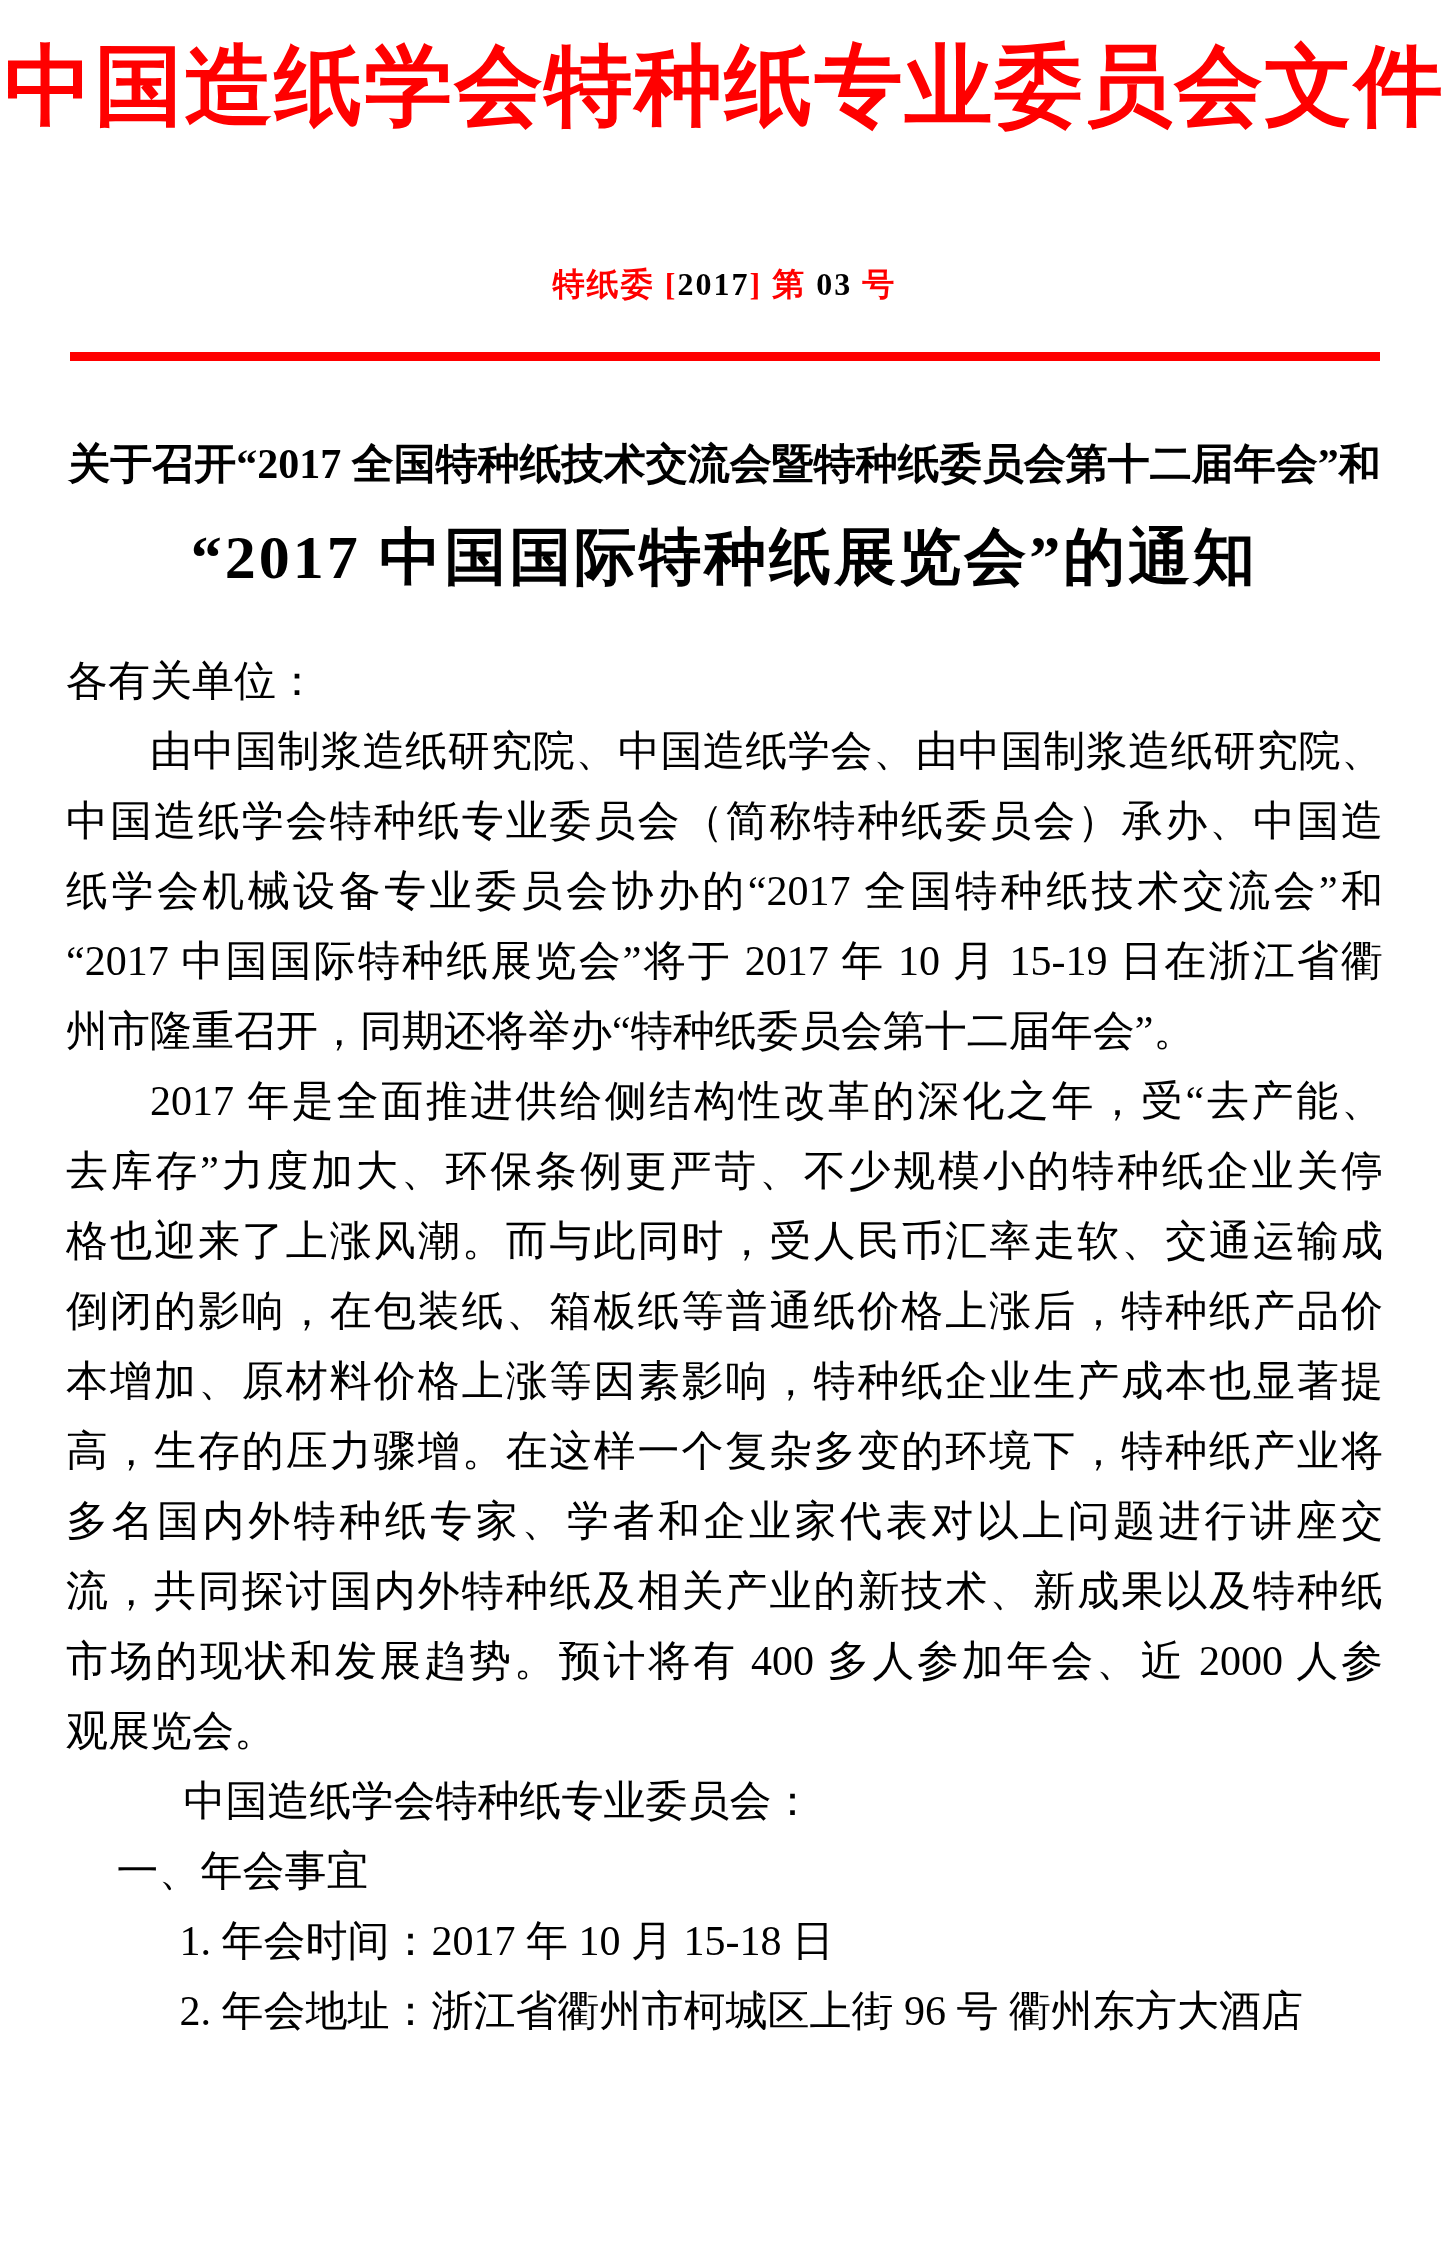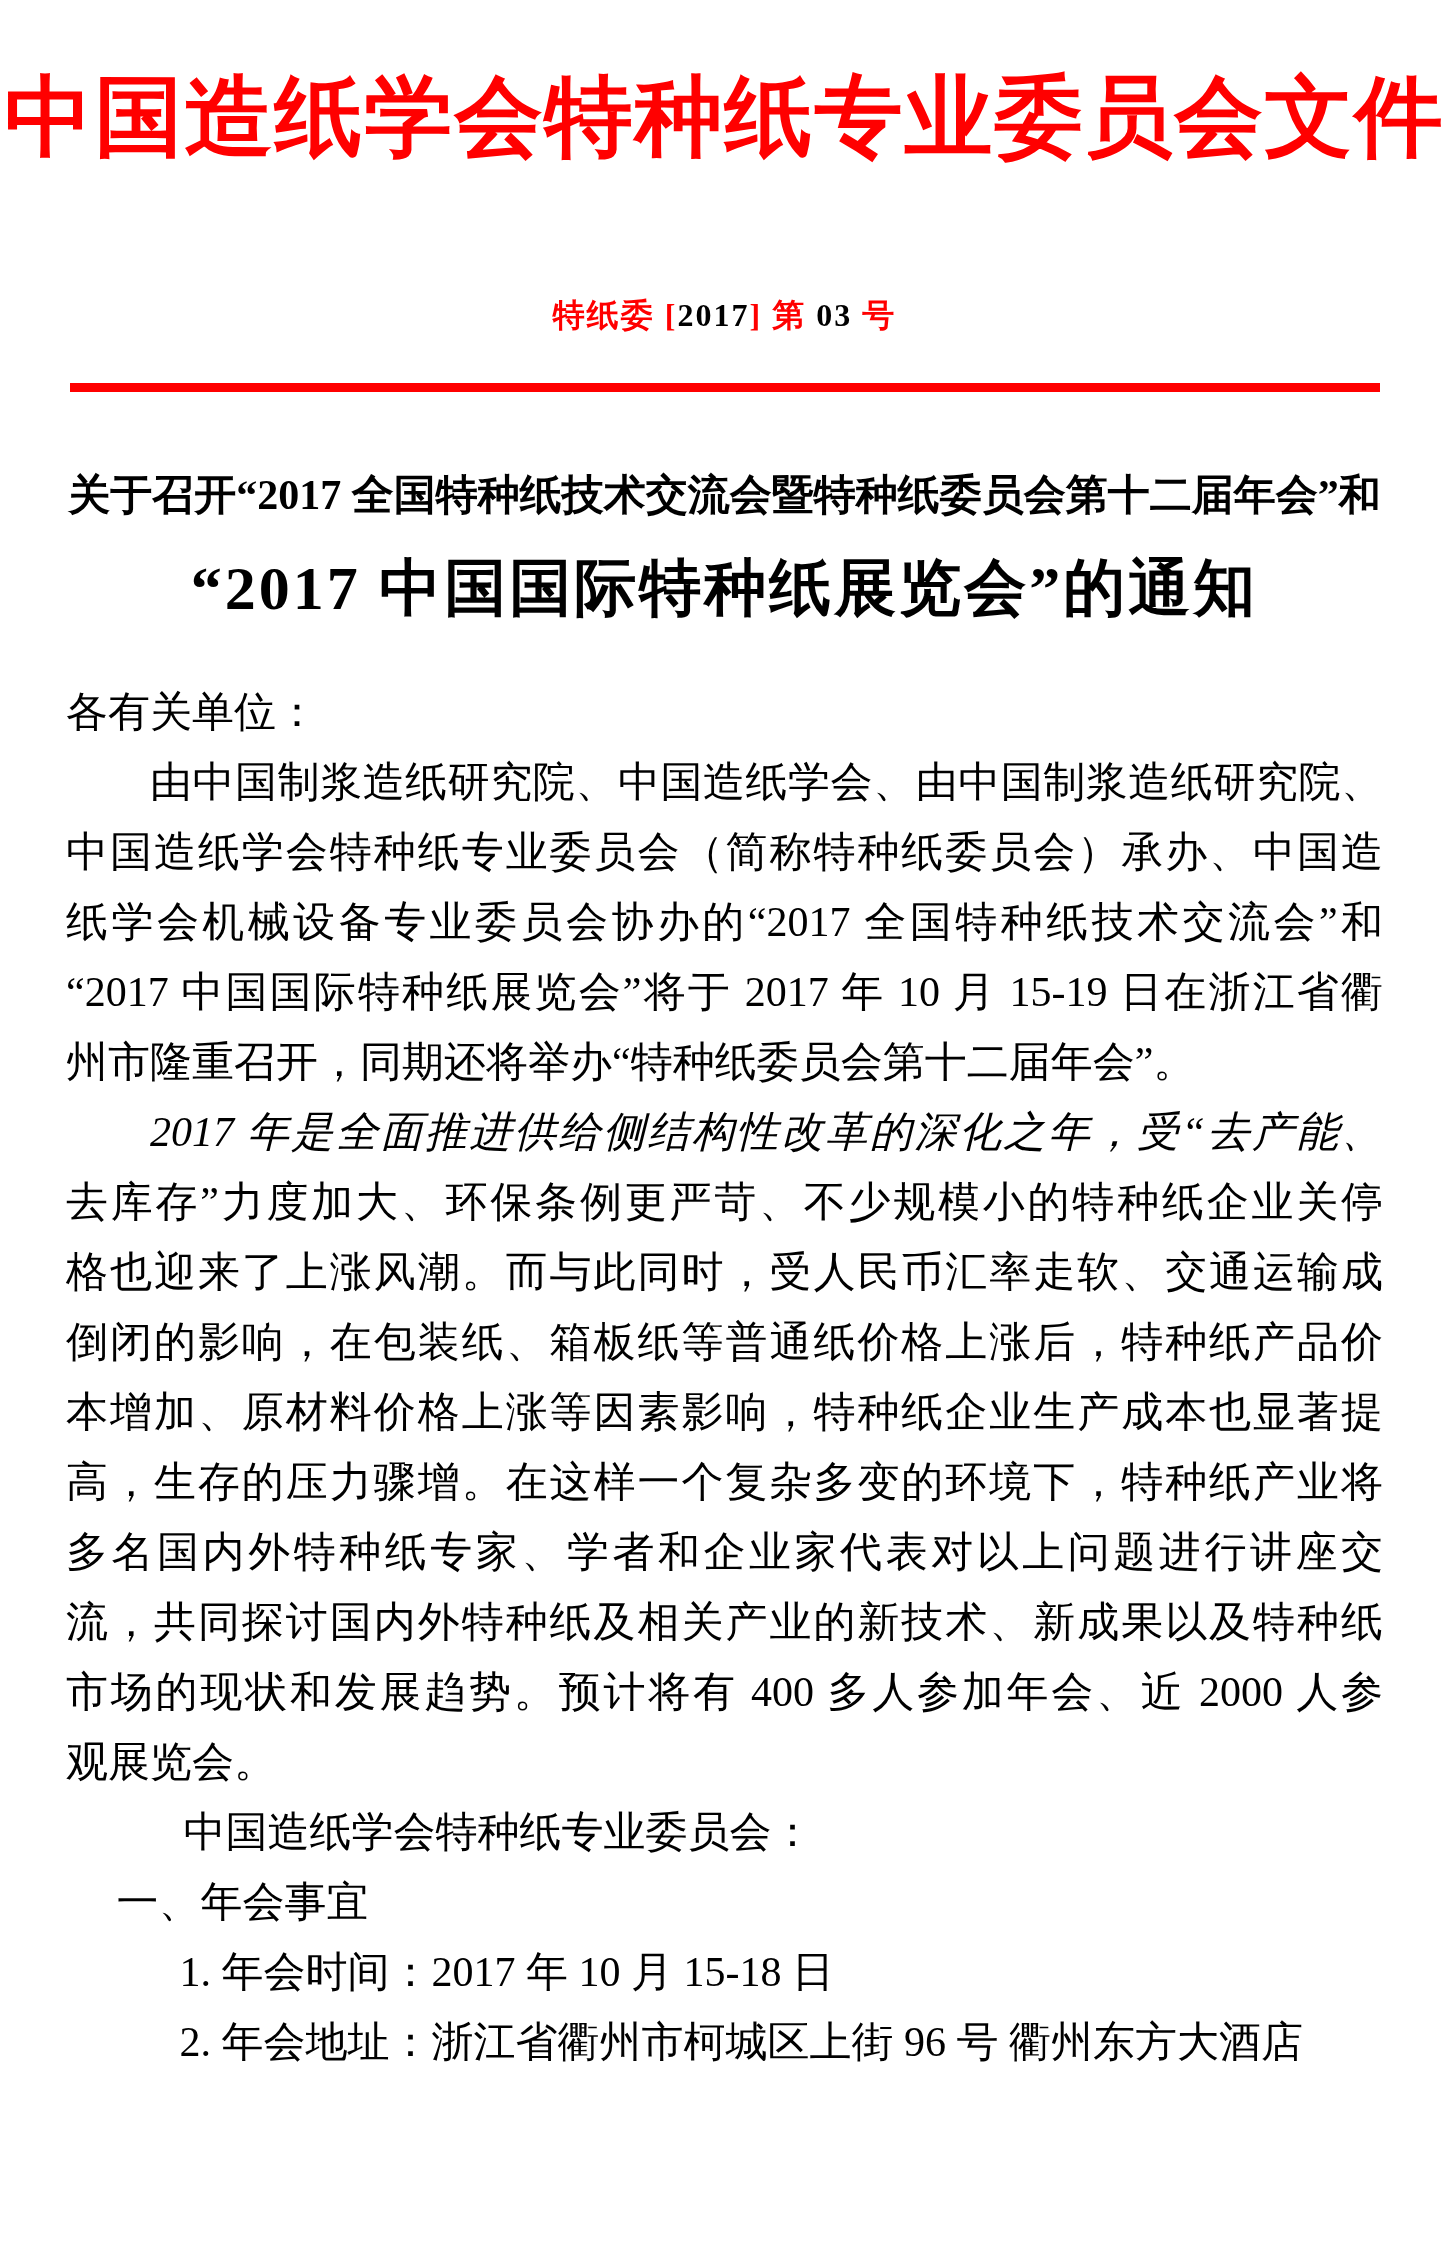--- a/index.html
+++ b/index.html
@@ -11,21 +11,21 @@
     padding: 0;
     background: #ffffff;
   }
   .page {
     position: relative;
     width: 1449px;
     height: 2246px;
     margin: 0 auto;
     background: #ffffff;
     box-sizing: border-box;
-    padding-top: 63px;
+    padding-top: 32px;
     font-family: "Liberation Serif", "DejaVu Serif", serif;
     color: var(--black);
     overflow: hidden;
   }
   .doc-title {
     text-align: center;
     color: var(--red);
     font-size: 88px;
     font-weight: 700;
     line-height: 110px;
@@ -94,21 +94,21 @@
 
   <div class="subject-line-2">“2017 中国国际特种纸展览会”的通知</div>
 
   <div class="body-text">
       <div class="line">各有关单位：</div>
       <div class="line justify" style="padding-left: 2em;">由中国制浆造纸研究院、中国造纸学会、由中国制浆造纸研究院、</div>
       <div class="line justify">中国造纸学会特种纸专业委员会（简称特种纸委员会）承办、中国造</div>
       <div class="line justify">纸学会机械设备专业委员会协办的“2017 全国特种纸技术交流会”和</div>
       <div class="line justify">“2017 中国国际特种纸展览会”将于 2017 年 10 月 15-19 日在浙江省衢</div>
       <div class="line">州市隆重召开，同期还将举办“特种纸委员会第十二届年会”。</div>
-      <div class="line justify" style="padding-left: 2em; font-style: italic;">2017 年是全面推进供给侧结构性改革的深化之年，受“去产能、</div>
+      <div class="line justify" style="padding-left: 2em;">2017 年是全面推进供给侧结构性改革的深化之年，受“去产能、</div>
       <div class="line justify">去库存”力度加大、环保条例更严苛、不少规模小的特种纸企业关停</div>
       <div class="line justify">格也迎来了上涨风潮。而与此同时，受人民币汇率走软、交通运输成</div>
       <div class="line justify">倒闭的影响，在包装纸、箱板纸等普通纸价格上涨后，特种纸产品价</div>
       <div class="line justify">本增加、原材料价格上涨等因素影响，特种纸企业生产成本也显著提</div>
       <div class="line justify">高，生存的压力骤增。在这样一个复杂多变的环境下，特种纸产业将</div>
       <div class="line justify">多名国内外特种纸专家、学者和企业家代表对以上问题进行讲座交</div>
       <div class="line justify">流，共同探讨国内外特种纸及相关产业的新技术、新成果以及特种纸</div>
       <div class="line justify">市场的现状和发展趋势。预计将有 400 多人参加年会、近 2000 人参</div>
       <div class="line">观展览会。</div>
       <div class="line" style="padding-left: 2.8em;">中国造纸学会特种纸专业委员会：</div>

